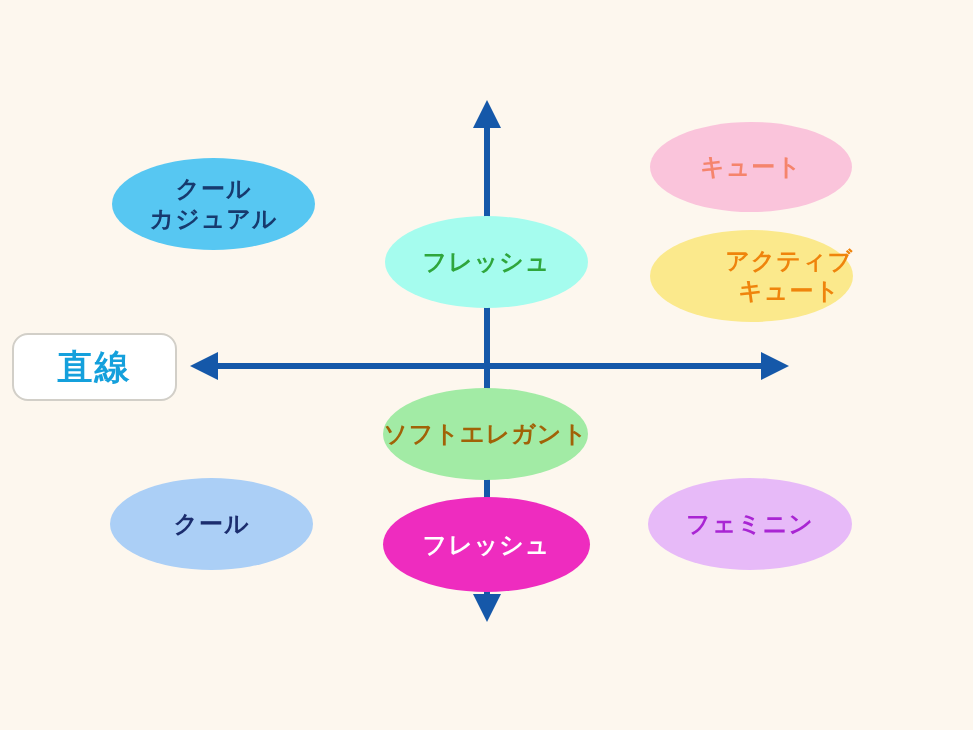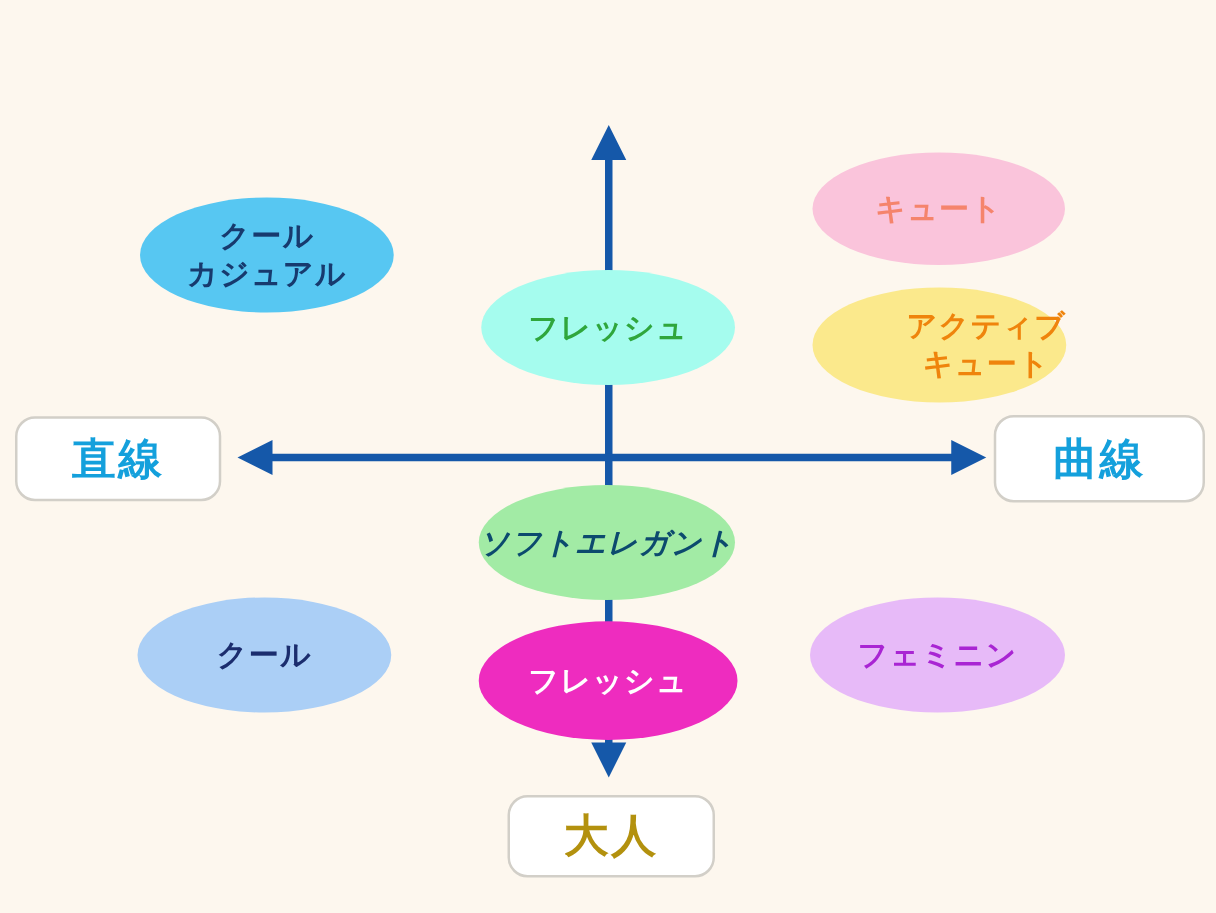--- a/index.html
+++ b/index.html
@@ -80,42 +80,36 @@
 
   <div class="bubble bubble-cute" style="background-color: rgb(250, 196, 219); color: rgb(245, 132, 108);">
     <span class="bubble-label">キュート</span>
   </div>
 
   <div class="bubble bubble-active-cute" style="background-color: rgb(251, 233, 140); color: rgb(239, 132, 12);">
     <span class="bubble-label">アクティブ
 キュート</span>
   </div>
 
-  <div class="bubble bubble-soft-elegant" style="background-color: rgb(162, 235, 165); color: #0c4a6e; font-style: italic;">
+  <div class="bubble bubble-soft-elegant" style="background-color: rgb(162, 235, 165); color: #a16207;">
     <span class="bubble-label">ソフトエレガント</span>
   </div>
 
   <div class="bubble bubble-elegant" style="background-color: rgb(238, 44, 191); color: rgb(255, 255, 255);">
     <span class="bubble-label">フレッシュ</span>
   </div>
 
   <div class="bubble bubble-cool" style="background-color: rgb(171, 207, 246); color: rgb(27, 45, 110);">
     <span class="bubble-label">クール</span>
   </div>
 
   <div class="bubble bubble-feminine" style="background-color: rgb(231, 186, 248); color: rgb(169, 37, 211);">
     <span class="bubble-label">フェミニン</span>
   </div>
 
 
-  <div class="axis-box box-bottom">
-    <span style="color: rgb(179, 145, 14);">大人</span>
-  </div>
 
   <div class="axis-box box-left">
     <span style="color: rgb(20, 160, 220);">直線</span>
   </div>
 
-  <div class="axis-box box-right">
-    <span style="color: rgb(20, 160, 220);">曲線</span>
-  </div>
 
 </div>
 
 </body></html>

